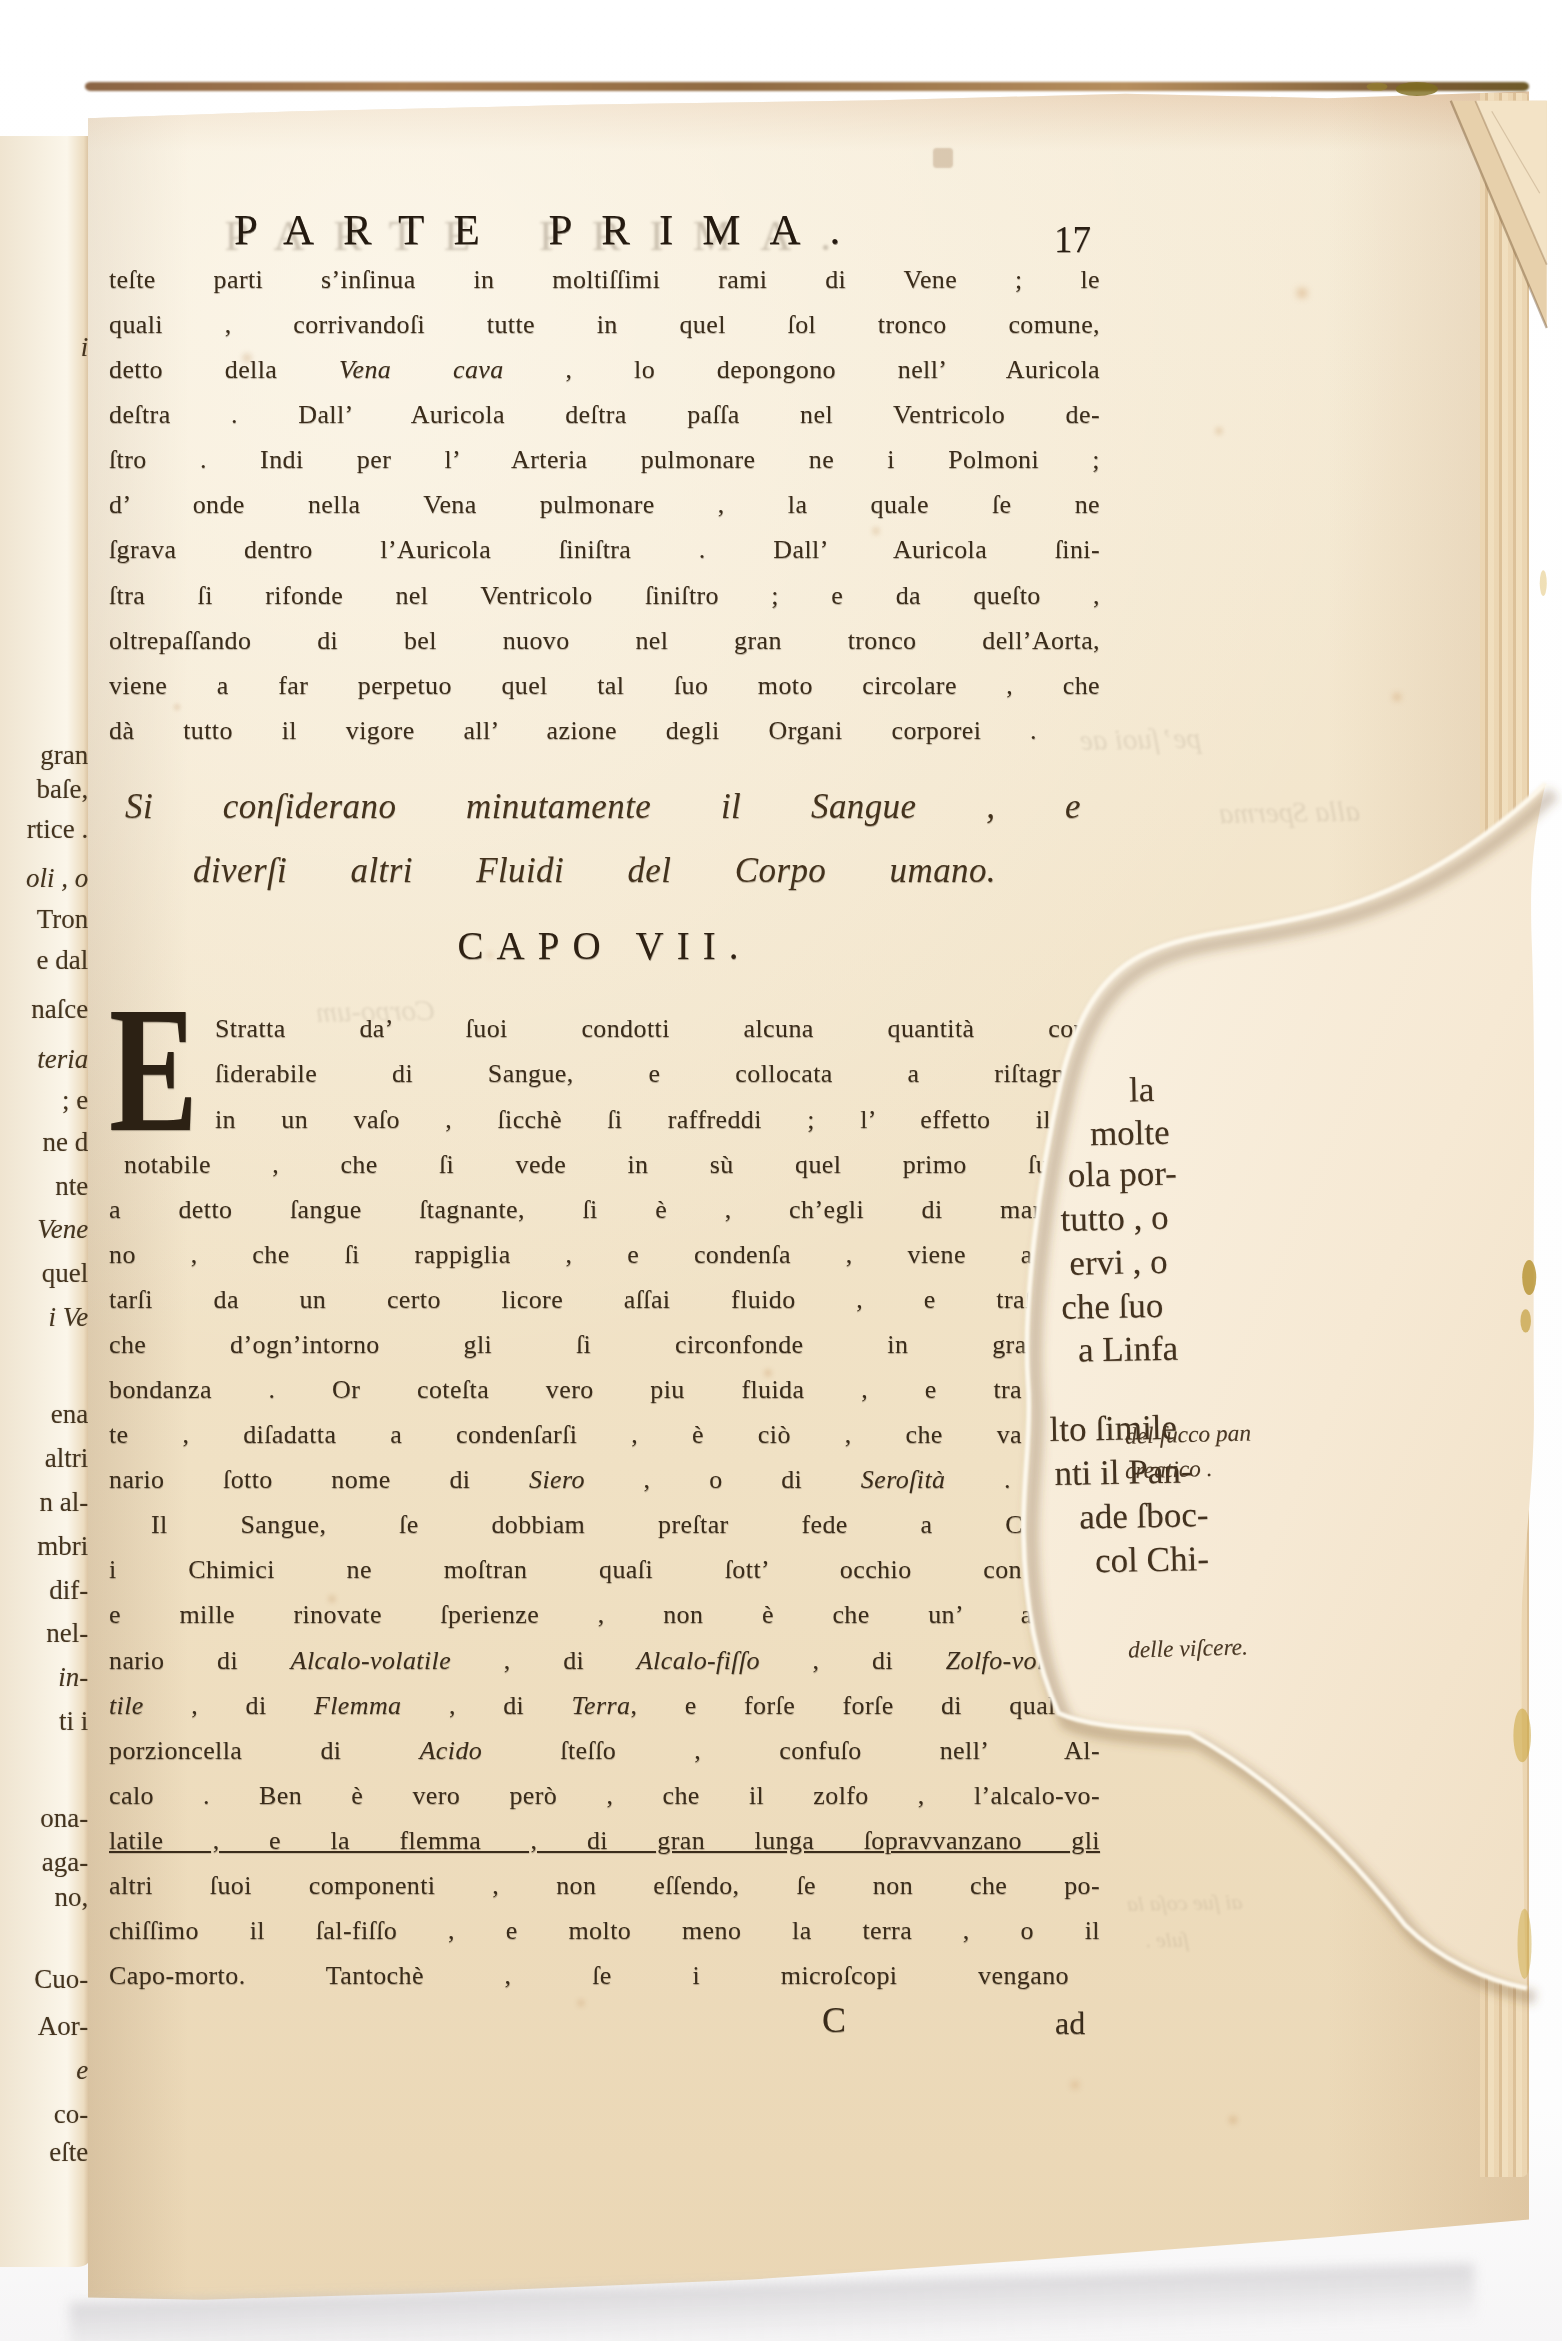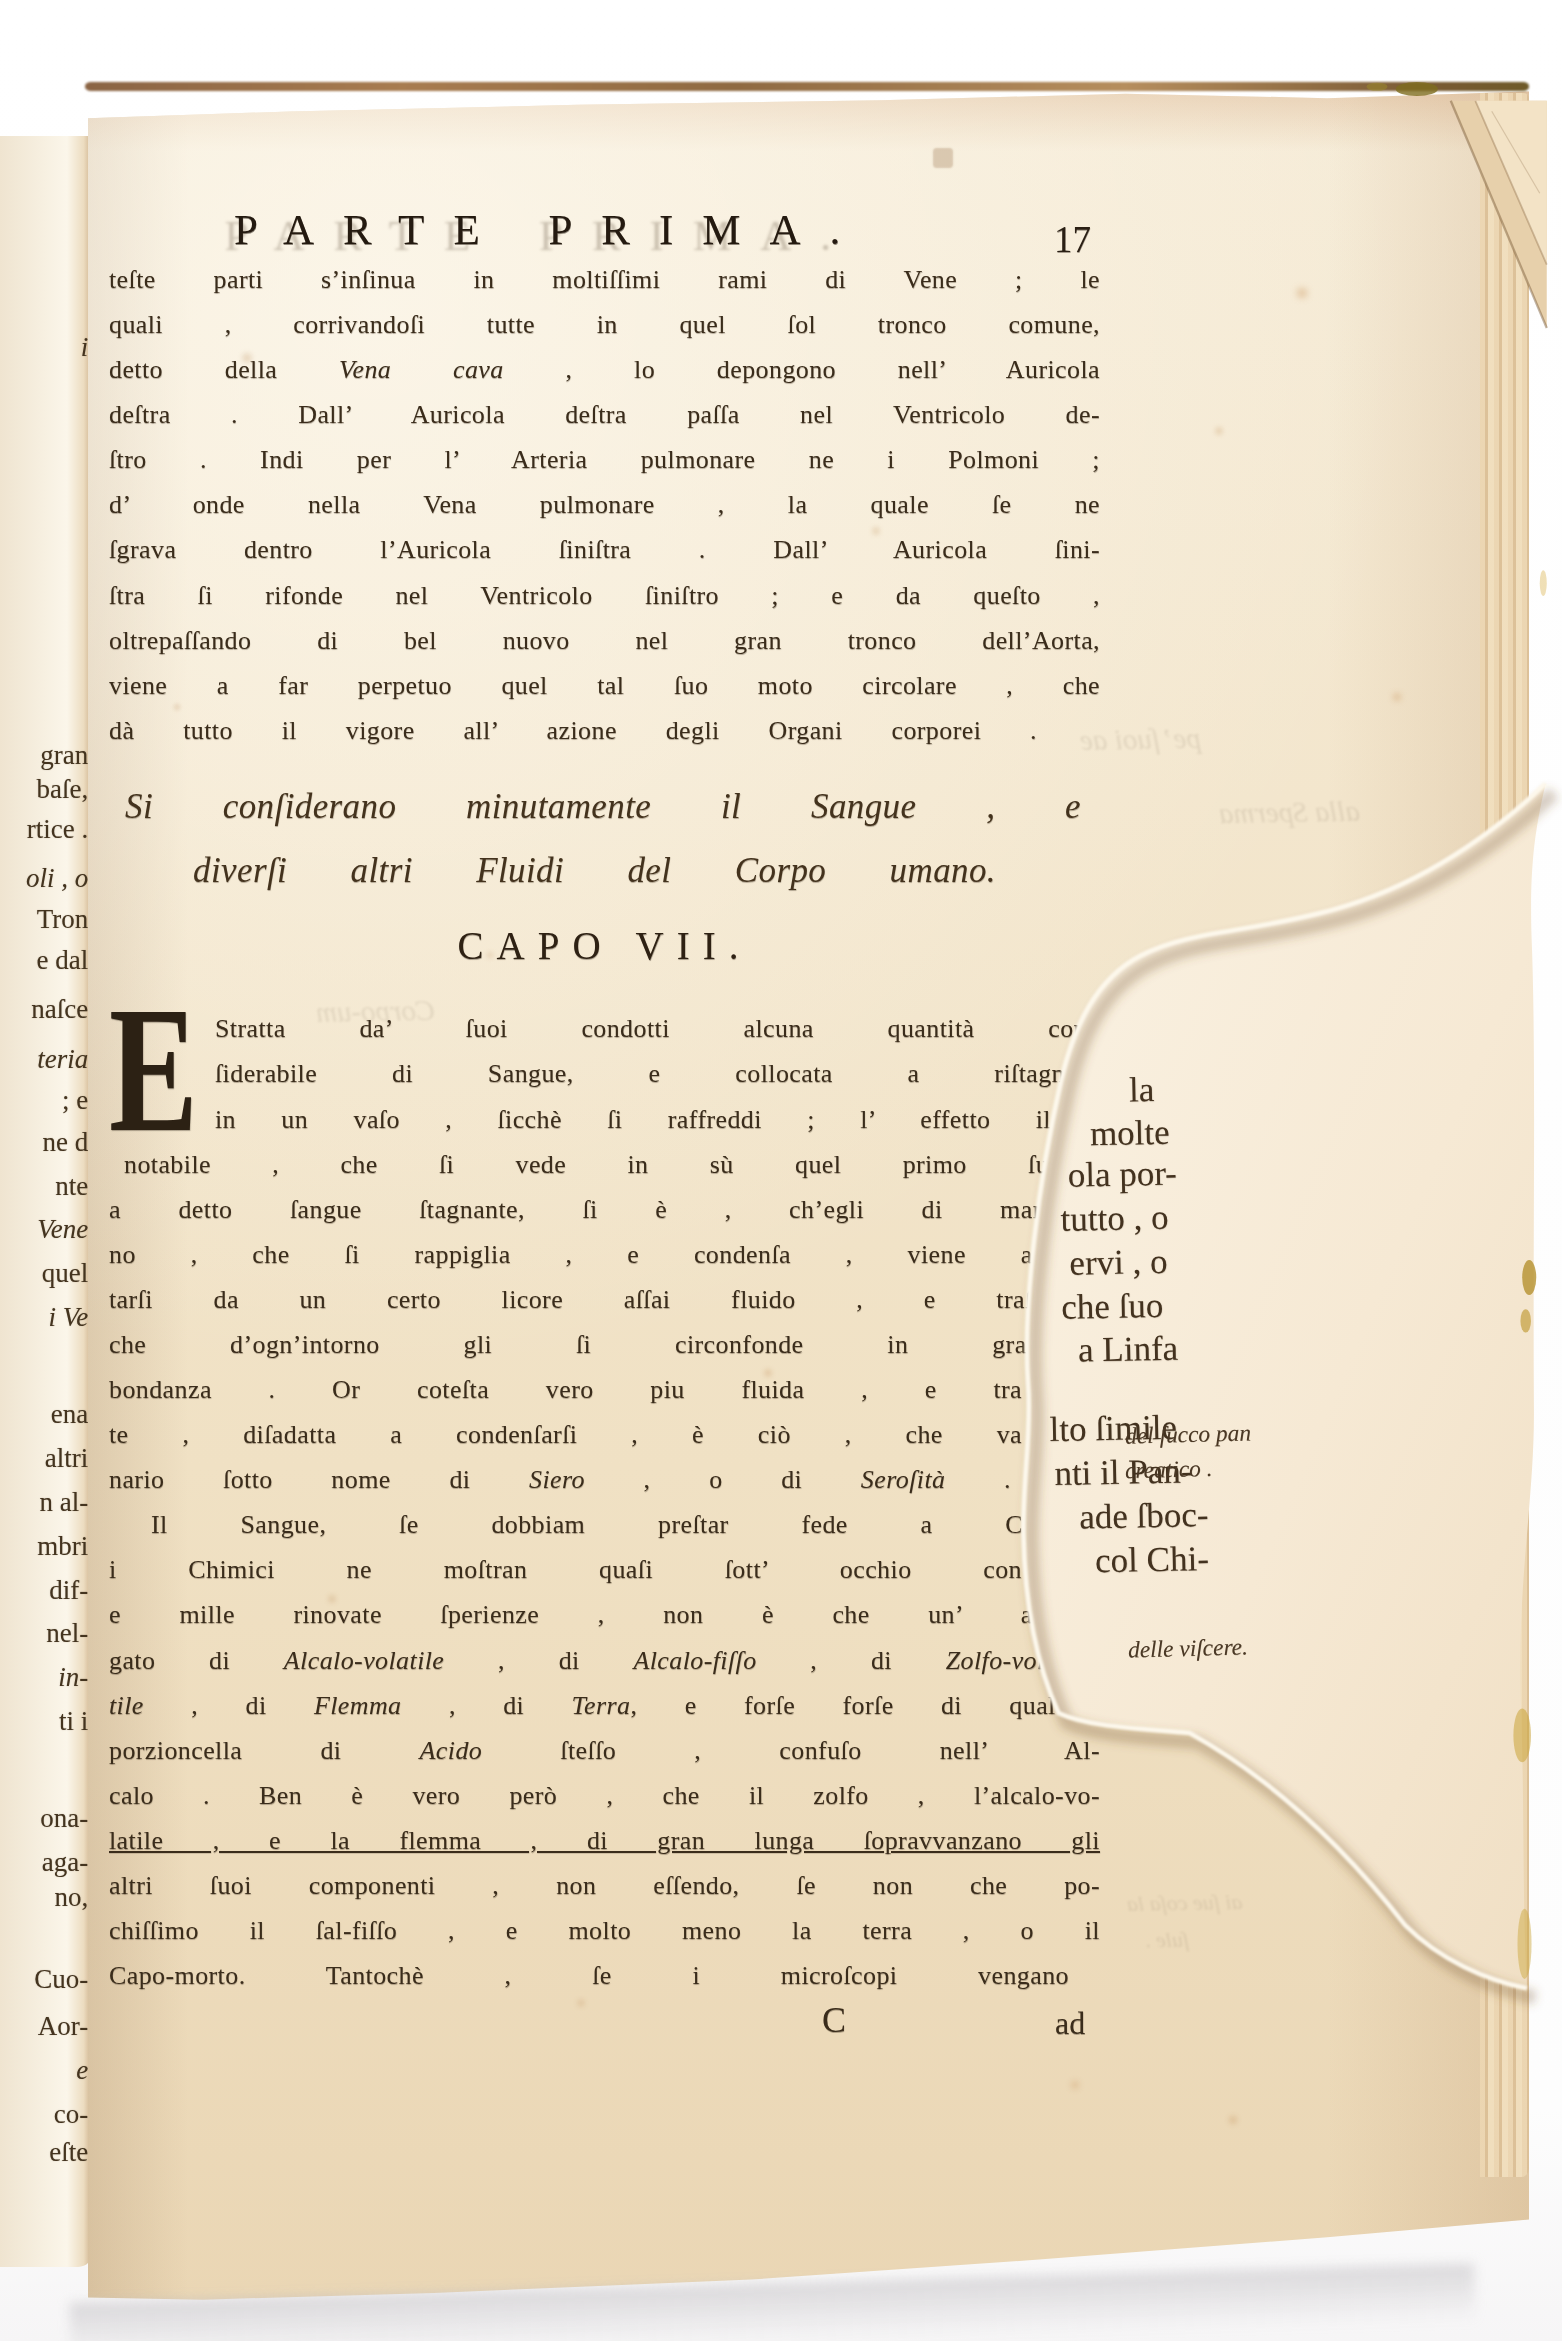--- a/index.html
+++ b/index.html
@@ -152,21 +152,21 @@
       <div class="tline jc" style="top: 1190px; left: 109px; width: 949px;"><span>a detto ſangue ſtagnante, ſi è , ch’egli di manc</span></div>
       <div class="tline jc" style="top: 1235px; left: 109px; width: 937px;"><span>no , che ſi rappiglia , e condenſa , viene ad</span></div>
       <div class="tline jc" style="top: 1280px; left: 109px; width: 937px;"><span>tarſi da un certo licore aſſai fluido , e traſp</span></div>
       <div class="tline jc" style="top: 1325px; left: 109px; width: 931px;"><span>che d’ogn’intorno gli ſi circonfonde in gran</span></div>
       <div class="tline jc" style="top: 1370px; left: 109px; width: 913px;"><span>bondanza .  Or coteſta vero piu fluida , e tra</span></div>
       <div class="tline jc" style="top: 1415px; left: 109px; width: 913px;"><span>te , diſadatta a condenſarſi , è ciò , che va</span></div>
       <div class="tline jc" style="top: 1460px; left: 109px; width: 902px;"><span>nario ſotto nome di </span><span class="it">Siero</span><span> , o di </span><span class="it">Seroſità</span><span> .</span></div>
       <div class="tline jc" style="top: 1505px; left: 151px; width: 872px;"><span>Il Sangue, ſe dobbiam preſtar fede a C</span></div>
       <div class="tline jc" style="top: 1550px; left: 109px; width: 913px;"><span>i Chimici ne moſtran quaſi ſott’ occhio con</span></div>
       <div class="tline jc" style="top: 1595px; left: 109px; width: 937px;"><span>e mille rinovate ſperienze , non è che un’ ag</span></div>
-      <div class="tline jc" style="top: 1641px; left: 109px; width: 949px;"><span>gato di </span><span class="it">Alcalo-volatile</span><span> , di </span><span class="it">Alcalo-fiſſo</span><span> , di </span><span class="it">Zolfo-vola</span></div>
+      <div class="tline jc" style="top: 1641px; left: 109px; width: 949px;"><span>nario di </span><span class="it">Alcalo-volatile</span><span> , di </span><span class="it">Alcalo-fiſſo</span><span> , di </span><span class="it">Zolfo-vola</span></div>
       <div class="tline jc" style="top: 1686px; left: 109px; width: 984px;"><span class="it">tile</span><span> , di </span><span class="it">Flemma</span><span> , di </span><span class="it">Terra</span><span>, e forſe forſe di qualche</span></div>
       <div class="tline jc" style="top: 1731px; left: 109px; width: 991px;"><span>porzioncella di </span><span class="it">Acido</span><span> ſteſſo , confuſo nell’ Al-</span></div>
       <div class="tline jc" style="top: 1776px; left: 109px; width: 991px;"><span>calo . Ben è vero però , che il zolfo , l’alcalo-vo-</span></div>
       <div class="tline jc" style="top: 1821px; left: 109px; width: 991px; text-decoration: underline;"><span>latile , e la flemma , di gran lunga ſopravvanzano gli</span></div>
       <div class="tline jc" style="top: 1866px; left: 109px; width: 991px;"><span>altri ſuoi componenti , non eſſendo, ſe non che po-</span></div>
       <div class="tline jc" style="top: 1911px; left: 109px; width: 991px;"><span>chiſſimo il ſal-fiſſo , e molto meno la terra , o il</span></div>
       <div class="tline jc" style="top: 1956px; left: 109px; width: 960px;"><span>Capo-morto.  Tantochè , ſe i microſcopi vengano</span></div>
     </div>
 
   <div class="sig" style="top:1999px;left:822px">C</div>

